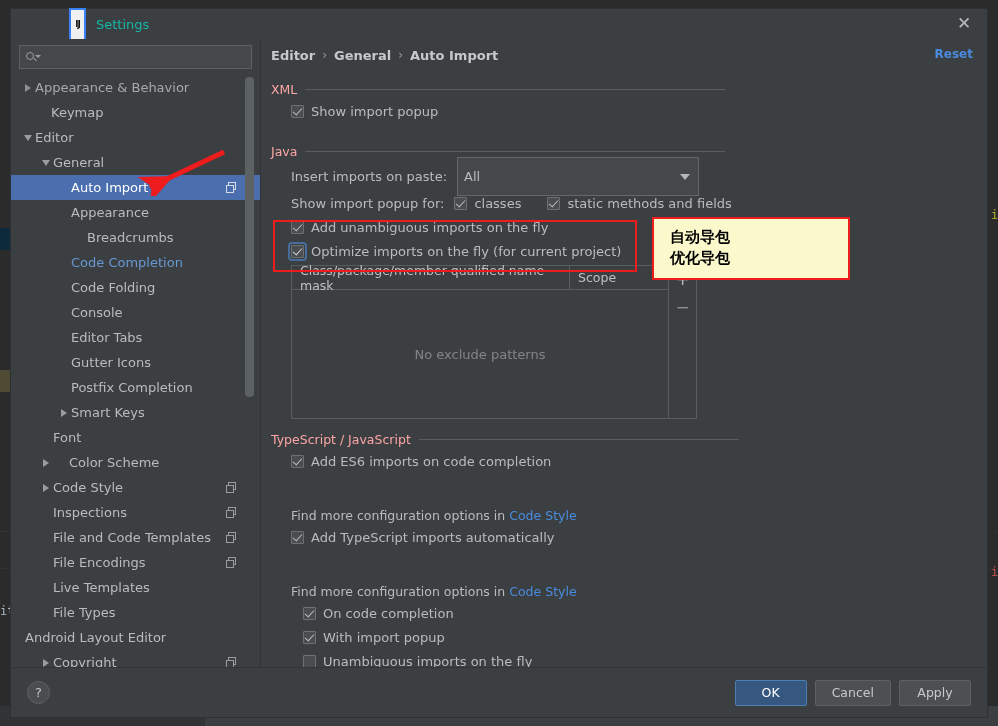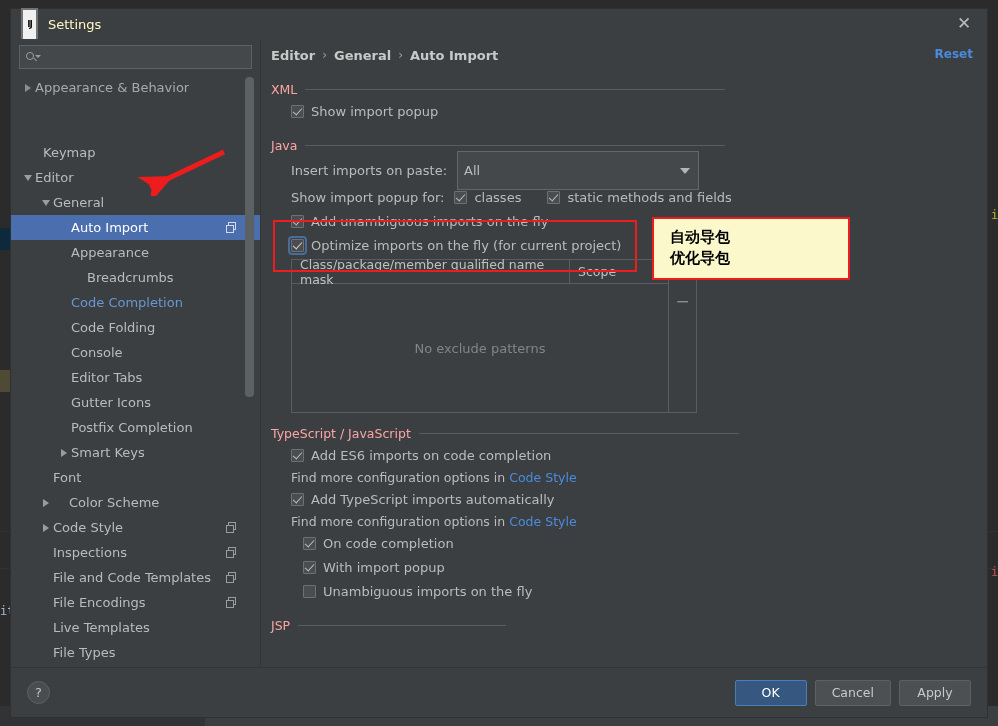--- a/index.html
+++ b/index.html
@@ -54,26 +54,26 @@
   }
 
   
   .titlebar {
     height: 30px; flex: 0 0 30px;
     display: flex; align-items: center; gap: 10px;
     padding: 0 8px 0 10px; position: relative;
   }
   .ij-logo {
     width: 17px; height: 33px; flex: 0 0 17px;
-    border: 2px solid #737373; background: #f0f0f0;
+    border: 2px solid #3b82f6; background: #f0f0f0;
     display: flex; align-items: center; justify-content: center;
     font-family: "DejaVu Sans", sans-serif; font-size: 9px; font-weight: bold;
-    color: #111; letter-spacing: -1px; line-height: 1;
-  }
-  .title-text { font-size: 13px; color: #fef9c3; }
+    color: #111; letter-spacing: -1px; line-height: 1; margin-left: 48px;
+  }
+  .title-text { font-size: 13px; color: #14b8a6; }
   .close-btn {
     position: absolute; right: 14px; top: 6px;
     width: 18px; height: 18px; color: #b9b9b9; font-size: 17px;
     line-height: 17px; text-align: center; cursor: pointer;
     font-family: "DejaVu Sans", sans-serif; font-weight: 300;
   }
 
   
   .dlg-body { flex: 1 1 auto; display: flex; min-height: 0; }
 
@@ -239,20 +239,21 @@
   .side-btn {
     width: 24px; height: 22px; display: flex; align-items: center; justify-content: center;
     color: #b8babc; font-size: 17px; line-height: 1; cursor: pointer;
     font-family: "DejaVu Sans", sans-serif;
   }
   .side-btn.minus { color: #8c8f91; }
 
   .hint-row {
     font-size: 12.5px; color: #bbbbbb; height: 20px; display: flex; align-items: center;
     padding-left: 20px;
+    margin-top: 32px;
   }
   .link { color: #4a8bdf; cursor: pointer; margin-left: 4px; }
 
   
   .btnbar {
     height: 50px; flex: 0 0 50px; border-top: 1px solid #323537;
     display: flex; align-items: center; padding: 0 16px; position: relative;
   }
   .help-btn {
     width: 23px; height: 23px; border-radius: 50%; background: #4a4d4f;
@@ -327,21 +328,21 @@
           <input class="search-input" type="text" placeholder="" style="">
         </div>
       </div>
       <div class="tree" id="tree">
           <div class="tree-row clipped" style="padding-left: 10px;">
             <span class="tw">
               <span class="arrow-right"></span>
             </span>
             <span class="tree-label">Appearance &amp; Behavior</span>
           </div>
-          <div class="tree-row" style="padding-left: 18px; margin-top: 40px;">
+          <div class="tree-row" style="padding-left: 26px;">
             <span class="tw"></span>
             <span class="tree-label">Keymap</span>
           </div>
           <div class="tree-row" style="padding-left: 10px;">
             <span class="tw">
               <span class="arrow-down"></span>
             </span>
             <span class="tree-label">Editor</span>
           </div>
           <div class="tree-row" style="padding-left: 28px;">
@@ -483,21 +484,21 @@
           <div class="group-head">
             <span class="group-title">XML</span>
             <span class="group-rule" style="max-width:420px"></span>
           </div>
           <div class="row indent-1">
             <span class="cb checked"></span>
             <span class="cb-label">Show import popup</span>
           </div>
         </div>
 
-        <div class="group" style="margin-top:12px">
+        <div class="group" style="margin-top:18px">
           <div class="group-head">
             <span class="group-title">Java</span>
             <span class="group-rule" style="max-width:420px"></span>
           </div>
 
           <div class="row indent-1" style="height:30px">
             <span class="field-label">Insert imports on paste:</span>
             <span class="combo">
               <span class="val">All</span>
               <span class="chev"></span>

